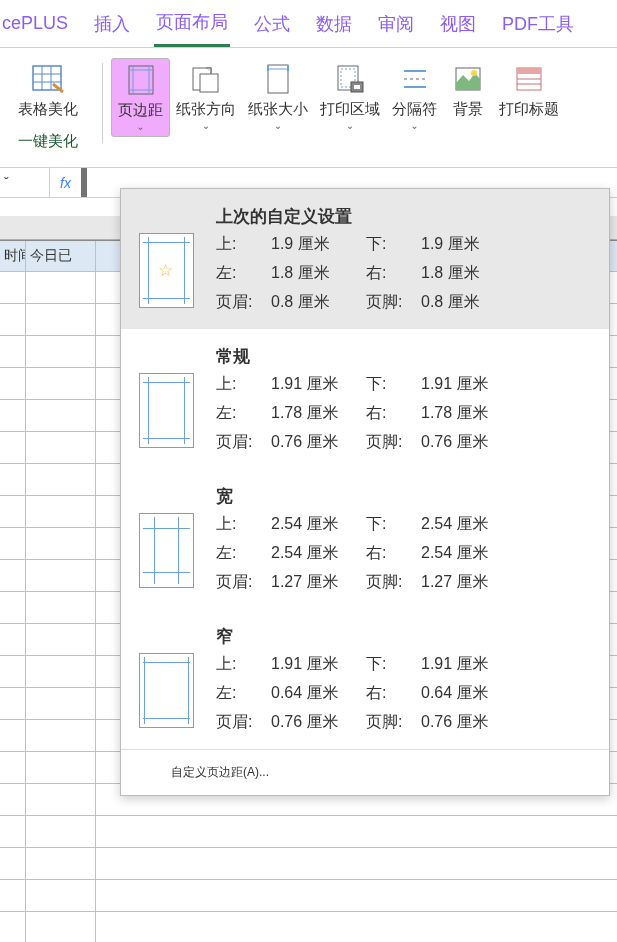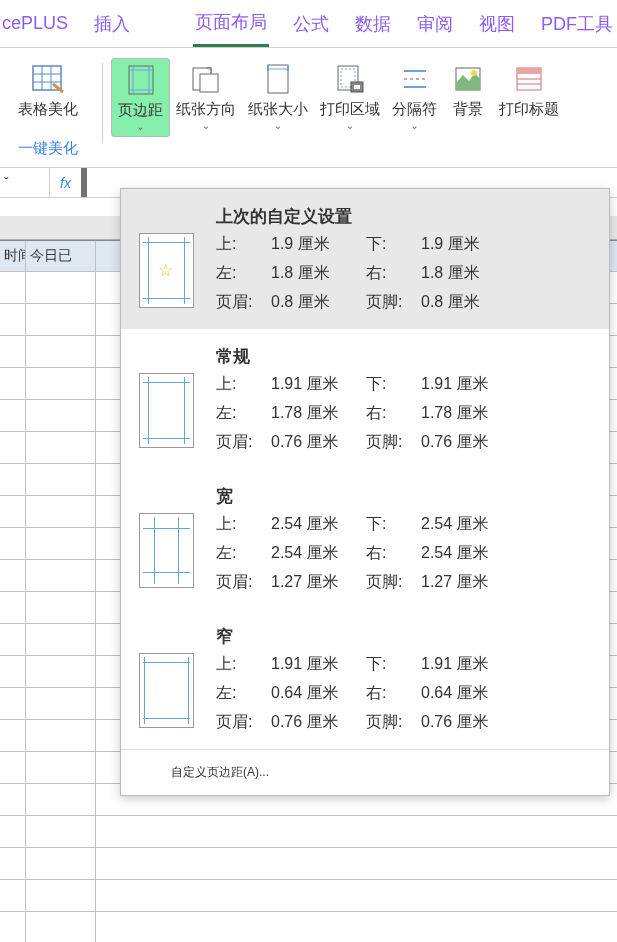--- a/index.html
+++ b/index.html
@@ -28,21 +28,20 @@
     .ribbon-tab {
       font-size: 18px;
       color: #8b5cf6;
       padding: 10px 2px;
       cursor: pointer;
       white-space: nowrap;
     }
     .ribbon-tab.active {
       border-bottom: 3px solid #2e7d50;
       font-weight: 500;
-      margin-left: 39px;
     }
     
     .ribbon-toolbar {
       display: flex;
       align-items: flex-start;
       padding: 10px 8px 10px 12px;
       border-bottom: 1px solid #d0d0d0;
       height: 120px;
     }
     .ribbon-group {
@@ -53,21 +52,21 @@
     }
     .ribbon-btn {
       display: flex;
       flex-direction: column;
       align-items: center;
       padding: 4px 6px;
       cursor: pointer;
       border-radius: 3px;
     }
     .ribbon-btn.selected {
-      background: #86efac;
+      background: #f0abfc;
       border: 1px solid #b8b8b8;
     }
     .ribbon-btn .icon-box {
       width: 38px;
       height: 34px;
       display: flex;
       align-items: center;
       justify-content: center;
       margin-bottom: 4px;
     }
@@ -77,22 +76,22 @@
       text-align: center;
       line-height: 1.2;
     }
     .ribbon-btn .dropdown-arrow {
       font-size: 10px;
       color: #666;
       margin-top: 2px;
     }
     .sub-label {
       font-size: 15px;
-      color: #3b82f6;
-      margin-top: 17px;
+      color: #14532d;
+      margin-top: 10px;
     }
     .separator {
       width: 1px;
       height: 80px;
       background: #d0d0d0;
       margin: 5px 8px;
     }
     
     .formula-bar {
       display: flex;

